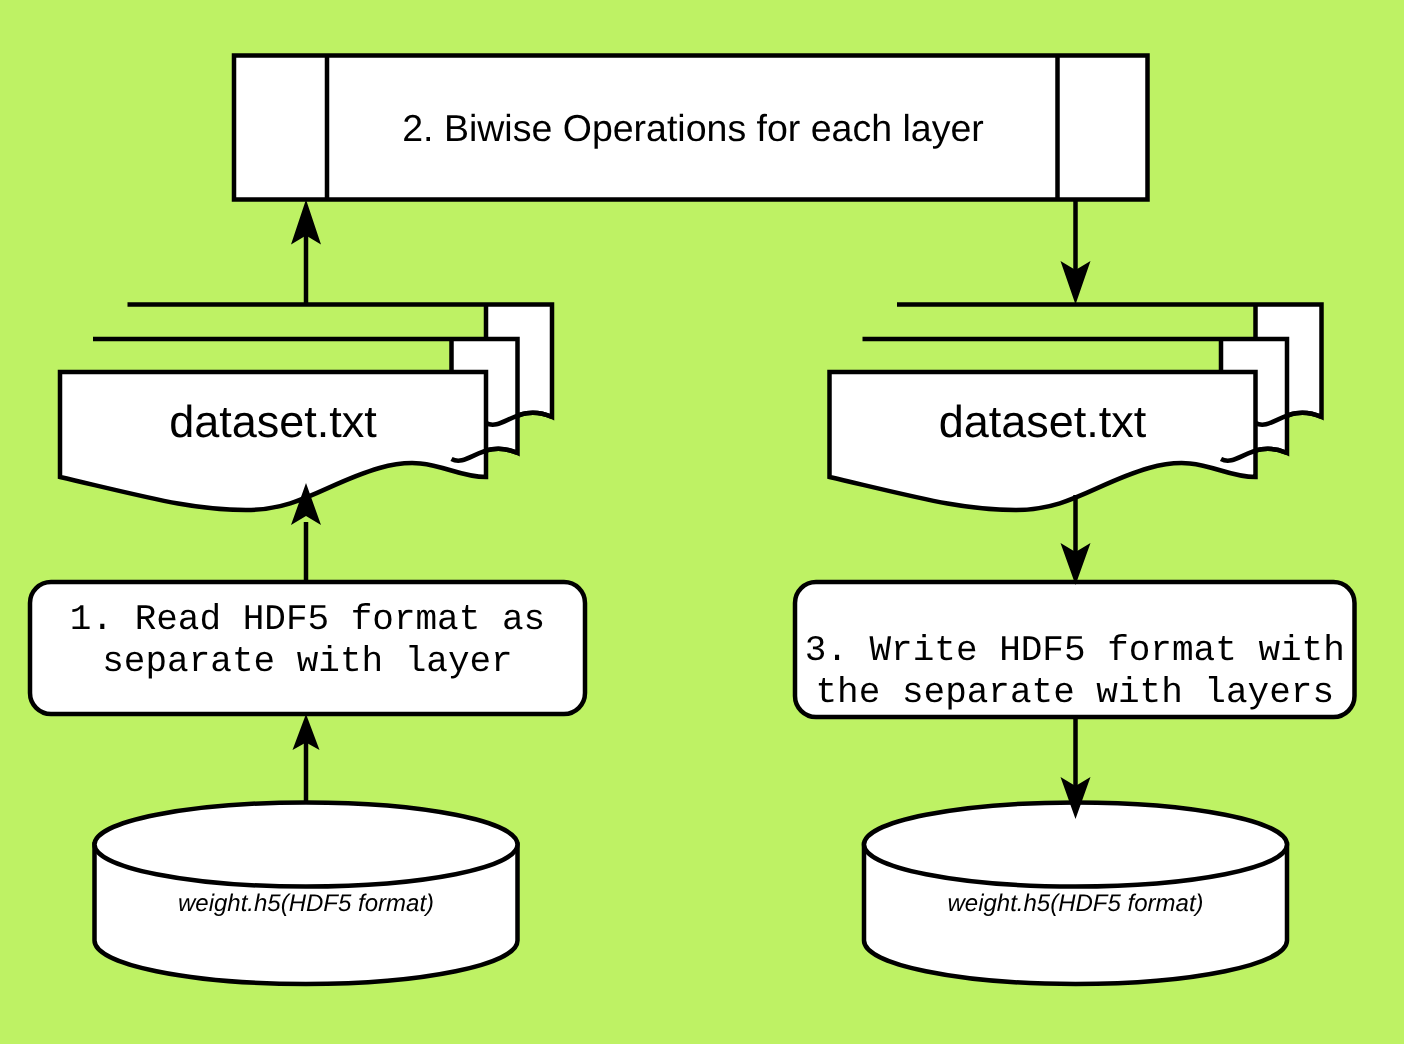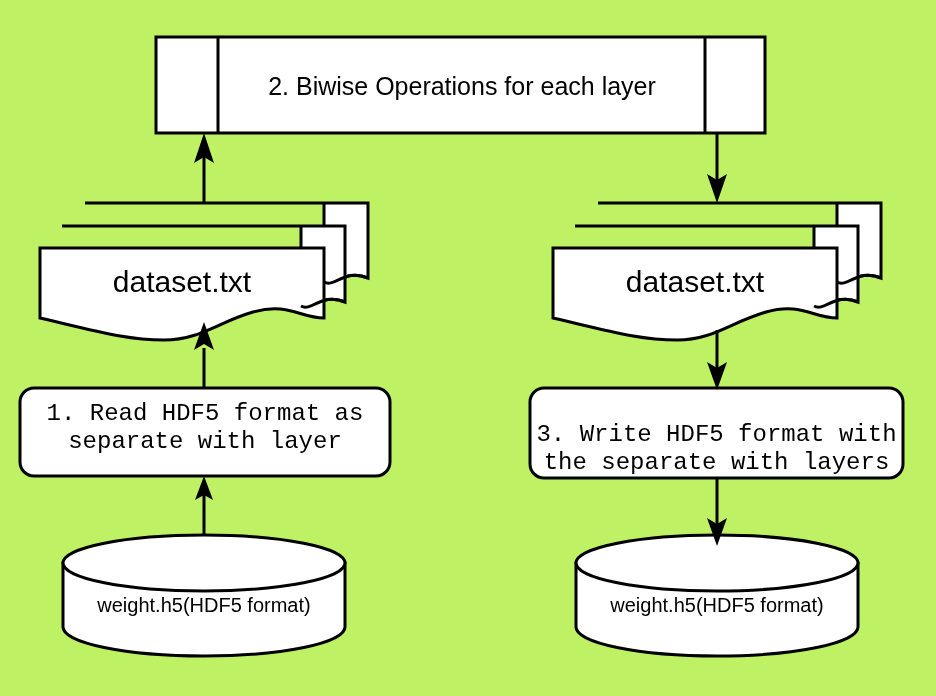--- a/index.html
+++ b/index.html
@@ -67,21 +67,22 @@
     font-size: 25px;
   }
   .lbl-doc {
     font-size: 30px;
   }
   .lbl-box {
     font-size: 24px;
     font-family: Liberation Mono, monospace;
   }
   .lbl-db {
-    font-size: 20px;
+    font-size: 16px;
+    font-style: italic;
   }
 </style>
 </head>
 <body>
 
 <div id="canvas">
 
   <svg id="diagram-svg" viewBox="0 0 936 696">
 
     <g>

